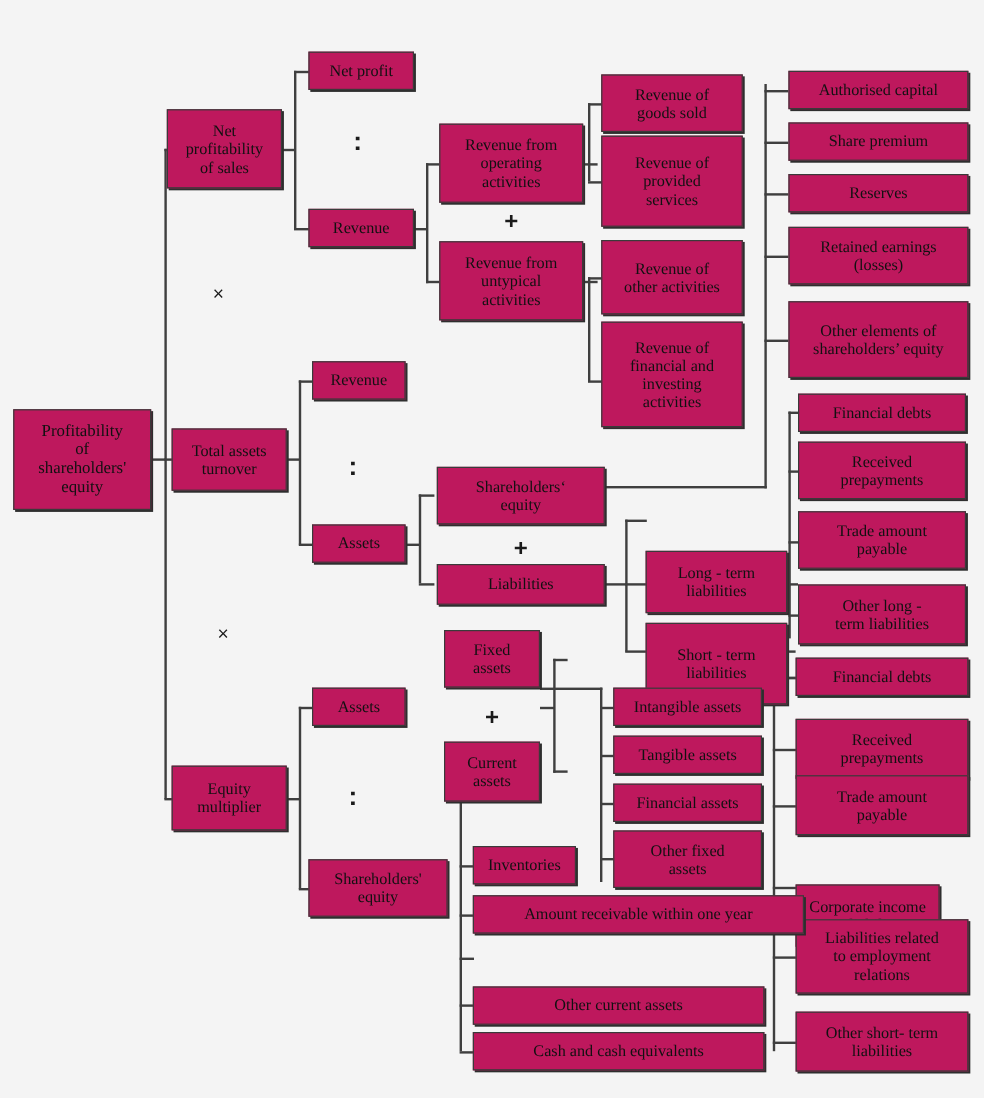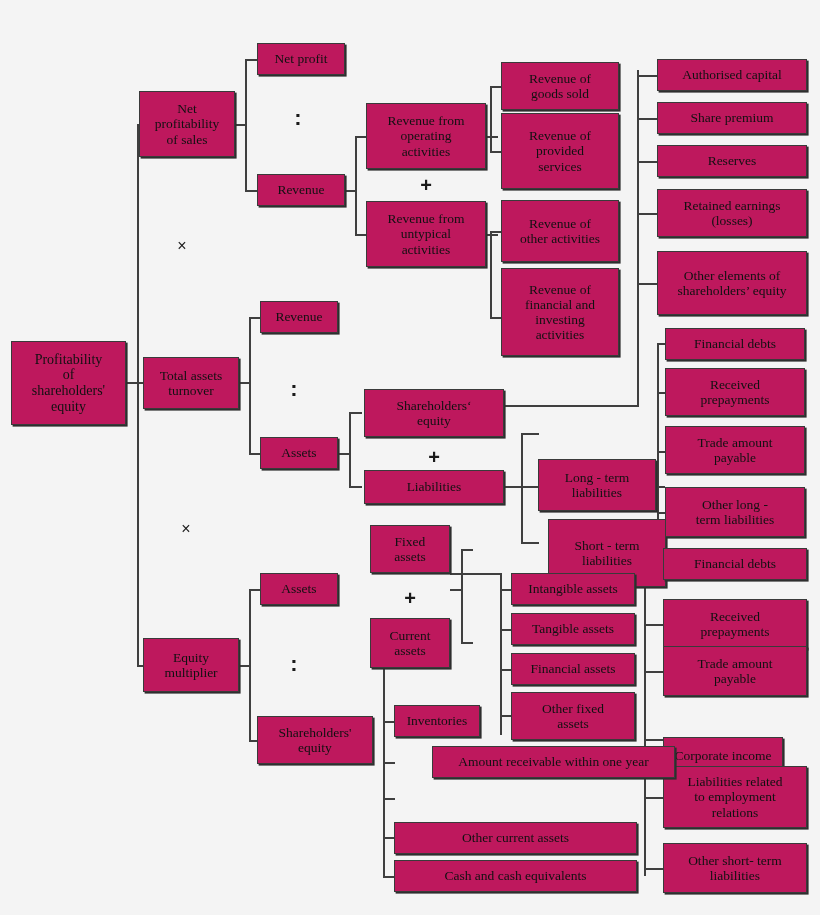--- a/index.html
+++ b/index.html
@@ -186,21 +186,21 @@
   <div class="bx" style="left:657px;top:102px;width:150px;height:32px;">Share premium</div>
   <div class="bx" style="left:657px;top:145px;width:150px;height:32px;">Reserves</div>
   <div class="bx" style="left:657px;top:189px;width:150px;height:48px;">Retained earnings<br>(losses)</div>
   <div class="bx" style="left:657px;top:251px;width:150px;height:64px;">Other elements of<br>shareholders’ equity</div>
 
   <div class="bx" style="left:364px;top:389px;width:140px;height:48px;">Shareholders‘<br>equity</div>
   <div class="op plus" style="left:412px;top:443px;width:44px;height:28px;">+</div>
   <div class="bx" style="left:364px;top:470px;width:140px;height:34px;">Liabilities</div>
 
   <div class="bx" style="left:538px;top:459px;width:118px;height:52px;">Long - term<br>liabilities</div>
-  <div class="bx" style="left:538px;top:519px;width:118px;height:68px;margin-left:10px;">Short - term<br>liabilities</div>
+  <div class="bx" style="left:538px;top:519px;width:118px;height:68px;">Short - term<br>liabilities</div>
 
   <div class="bx" style="left:665px;top:328px;width:140px;height:32px;">Financial debts</div>
   <div class="bx" style="left:665px;top:368px;width:140px;height:48px;">Received<br>prepayments</div>
   <div class="bx" style="left:665px;top:426px;width:140px;height:48px;">Trade amount<br>payable</div>
   <div class="bx" style="left:665px;top:487px;width:140px;height:50px;">Other long -<br>term liabilities</div>
 
   <div class="bx" style="left:663px;top:548px;width:144px;height:32px;">Financial debts</div>
   <div class="bx" style="left:663px;top:599px;width:144px;height:50px;">Received<br>prepayments</div>
   <div class="bx" style="left:663px;top:646px;width:144px;height:50px;">Trade amount<br>payable</div>
   <div class="bx" style="left:663px;top:713px;width:120px;height:52px;margin-top:24px;">Corporate income<br>tax liabilities</div>
@@ -210,17 +210,17 @@
   <div class="bx" style="left:370px;top:525px;width:80px;height:48px;">Fixed<br>assets</div>
   <div class="op plus" style="left:388px;top:584px;width:44px;height:28px;">+</div>
   <div class="bx" style="left:370px;top:618px;width:80px;height:50px;">Current<br>assets</div>
 
   <div class="bx" style="left:511px;top:573px;width:124px;height:32px;">Intangible assets</div>
   <div class="bx" style="left:511px;top:613px;width:124px;height:32px;">Tangible assets</div>
   <div class="bx" style="left:511px;top:653px;width:124px;height:32px;">Financial assets</div>
   <div class="bx" style="left:511px;top:692px;width:124px;height:48px;">Other fixed<br>assets</div>
 
   <div class="bx" style="left:394px;top:705px;width:86px;height:32px;">Inventories</div>
-  <div class="bx" style="left:394px;top:746px;width:243px;height:32px;margin-left:38px;">Amount receivable within one year</div>
+  <div class="bx" style="left:394px;top:746px;width:276px;height:32px;">Amount receivable within one year</div>
   <div class="bx" style="left:394px;top:822px;width:243px;height:32px;">Other current assets</div>
   <div class="bx" style="left:394px;top:860px;width:243px;height:32px;">Cash and cash equivalents</div>
 
 </div>
 
 </body></html>

